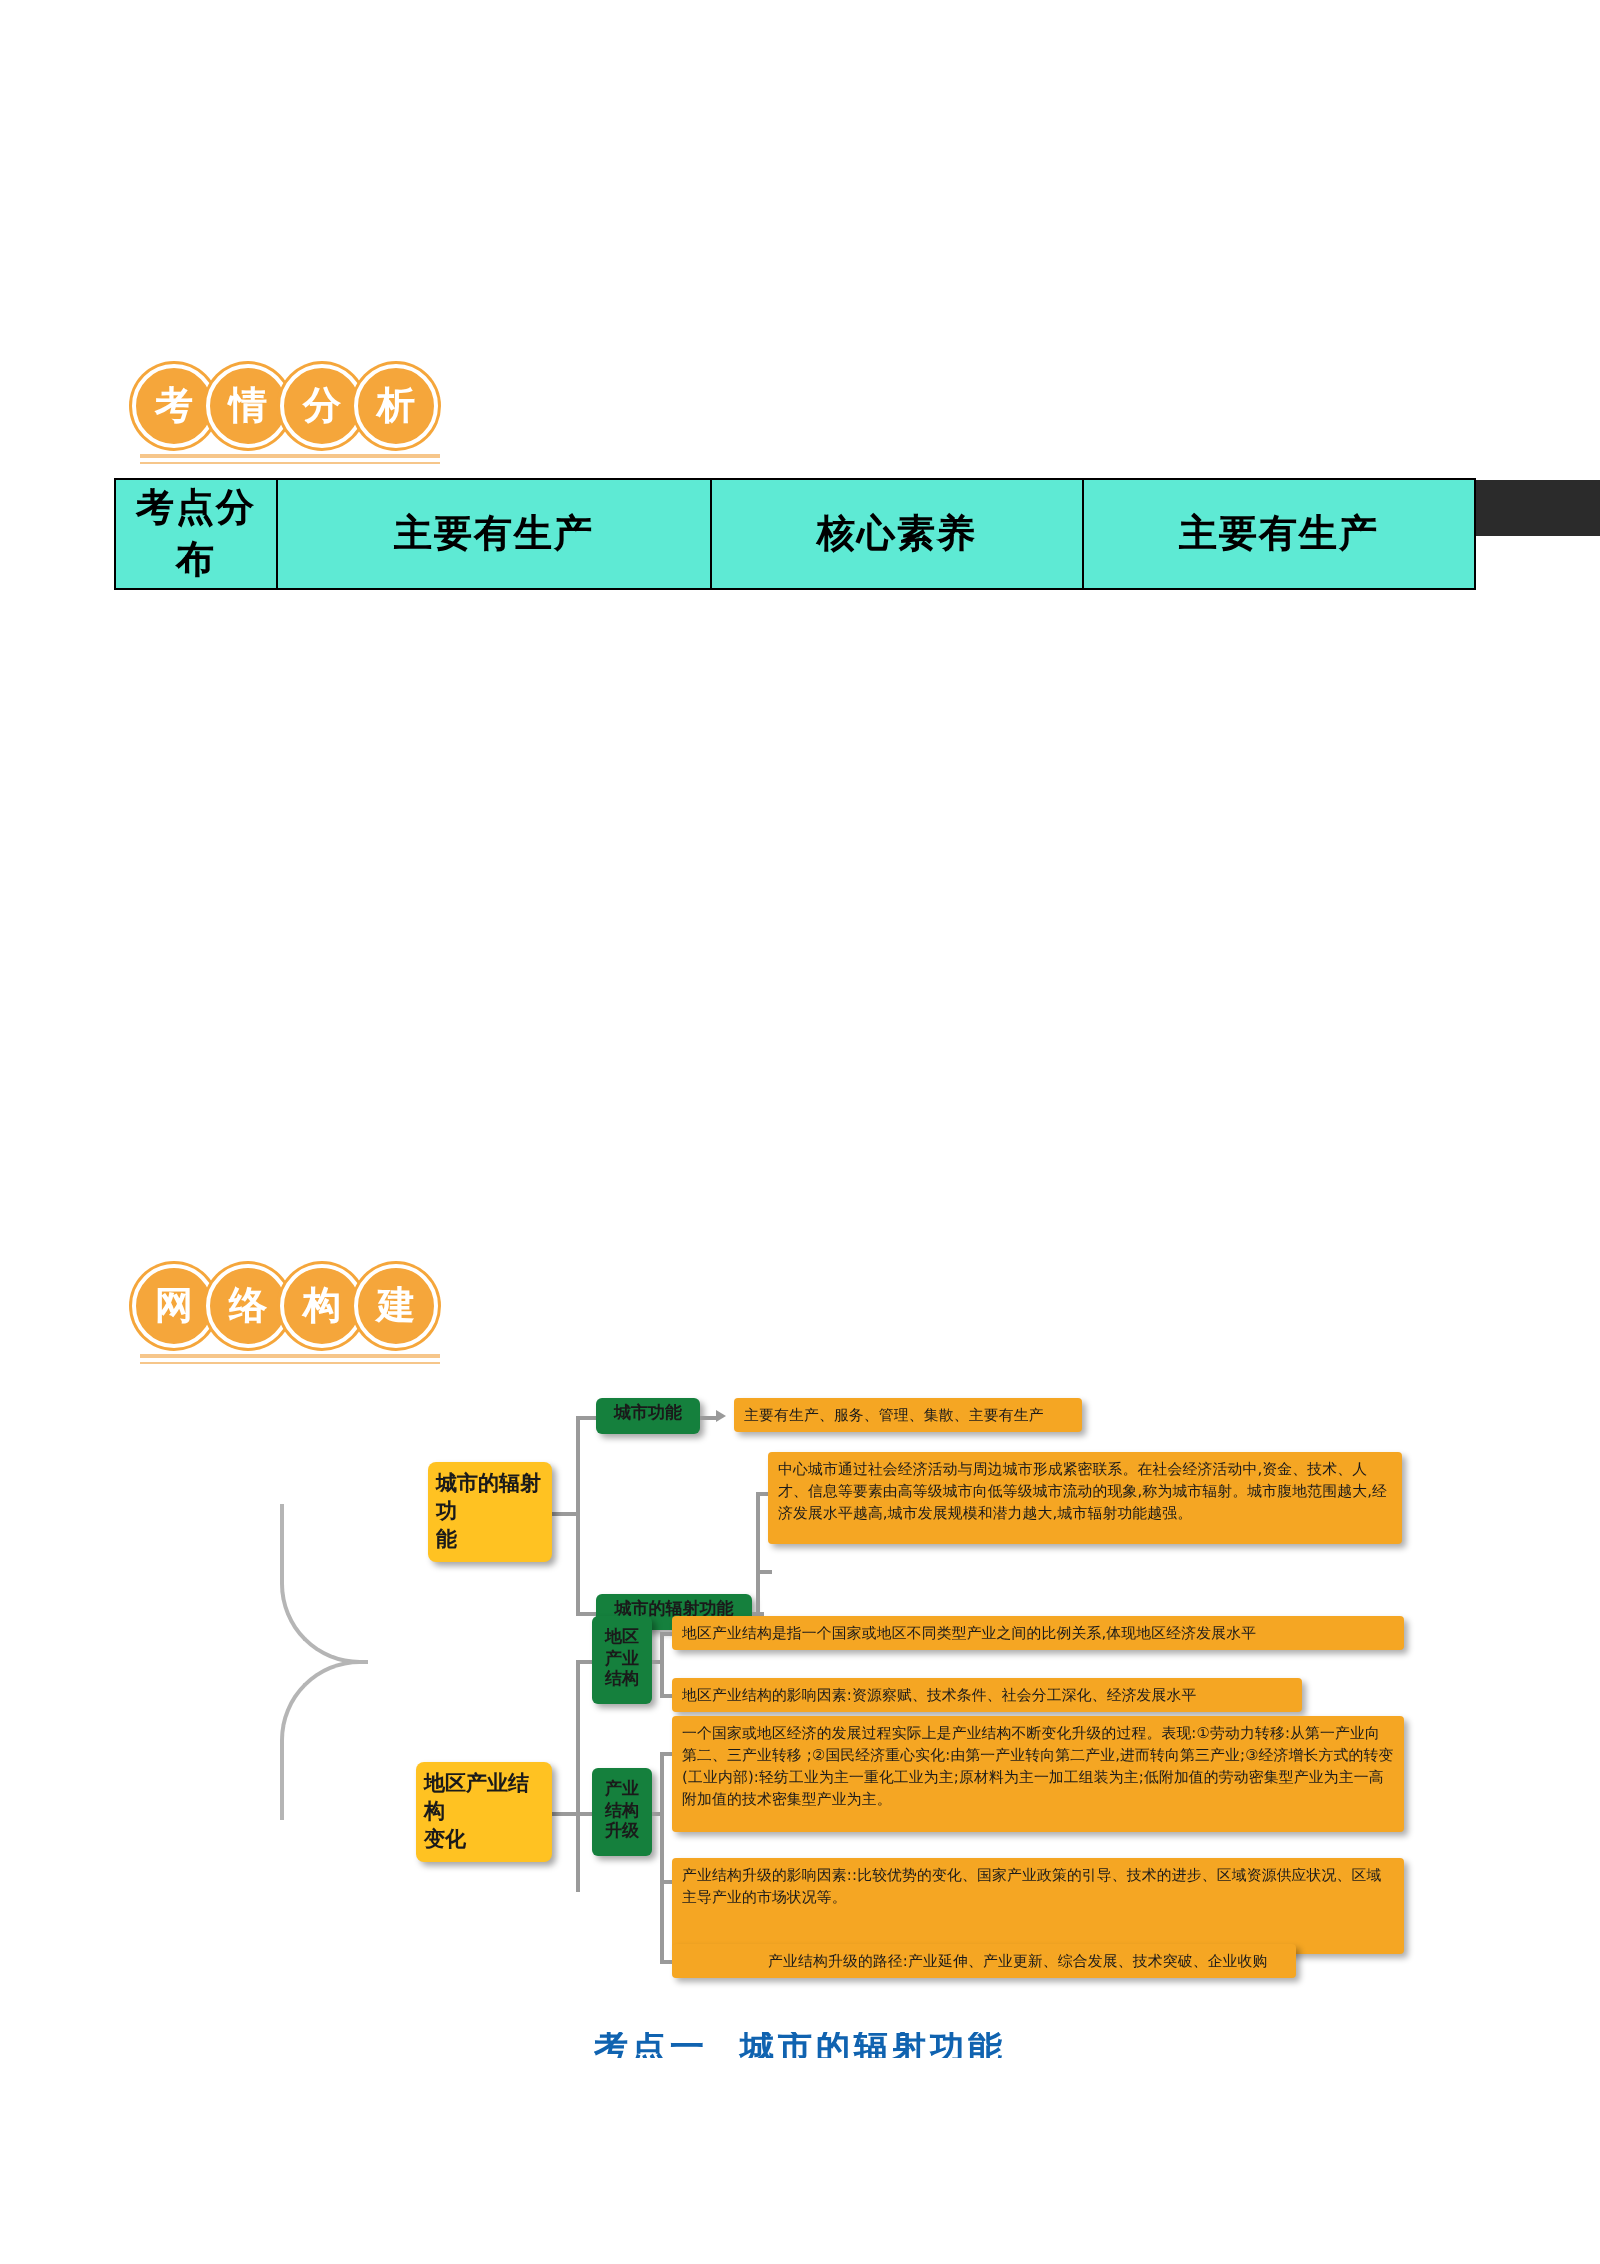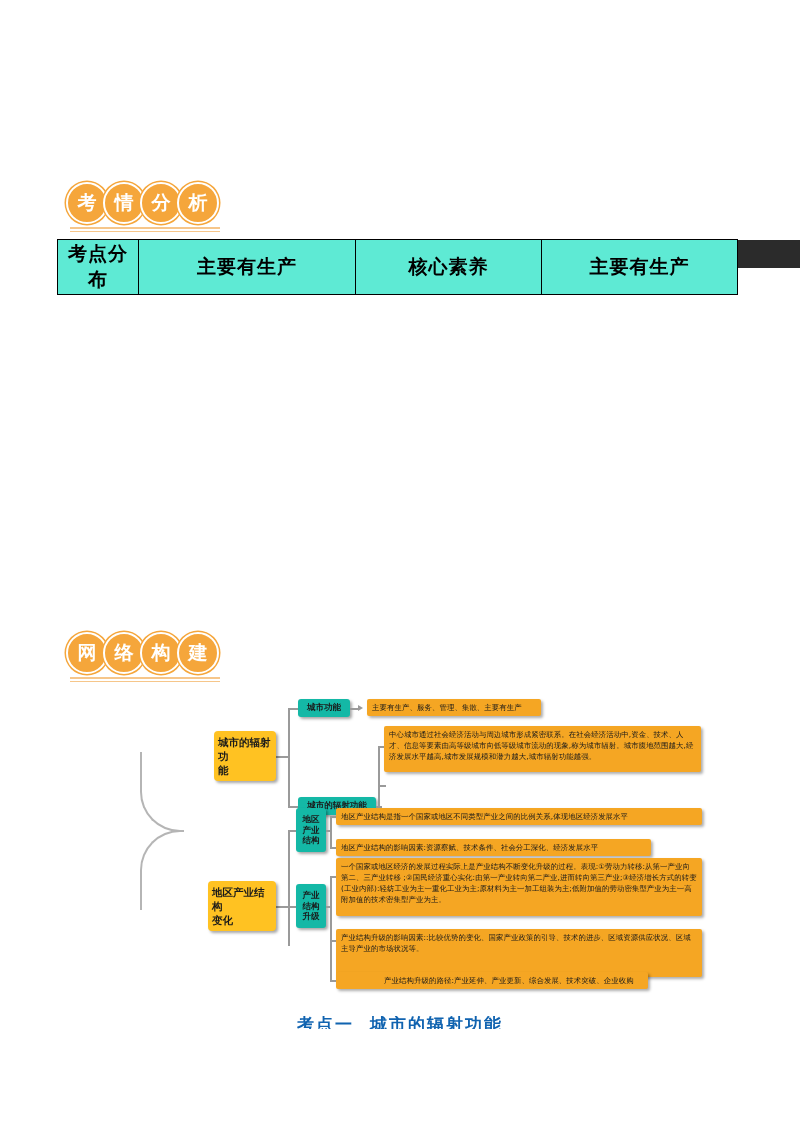--- a/index.html
+++ b/index.html
@@ -123,21 +123,21 @@
     color: #1a1a1a;
     font-size: 10.5px;
     font-weight: bold;
     border-radius: 4px;
     text-align: left;
     justify-content: center;
     padding: 3px 4px;
     box-shadow: 2px 2px 3px rgba(0,0,0,0.35);
   }
   .lvl3 {
-    background: #14b8a6;
+    background: #15803d;
     color: #1a1a1a;
     font-size: 8.5px;
     font-weight: bold;
     border-radius: 3px;
     text-align: center;
     justify-content: center;
     padding: 2px 3px;
     box-shadow: 2px 2px 3px rgba(0,0,0,0.35);
   }
   .leaf {

